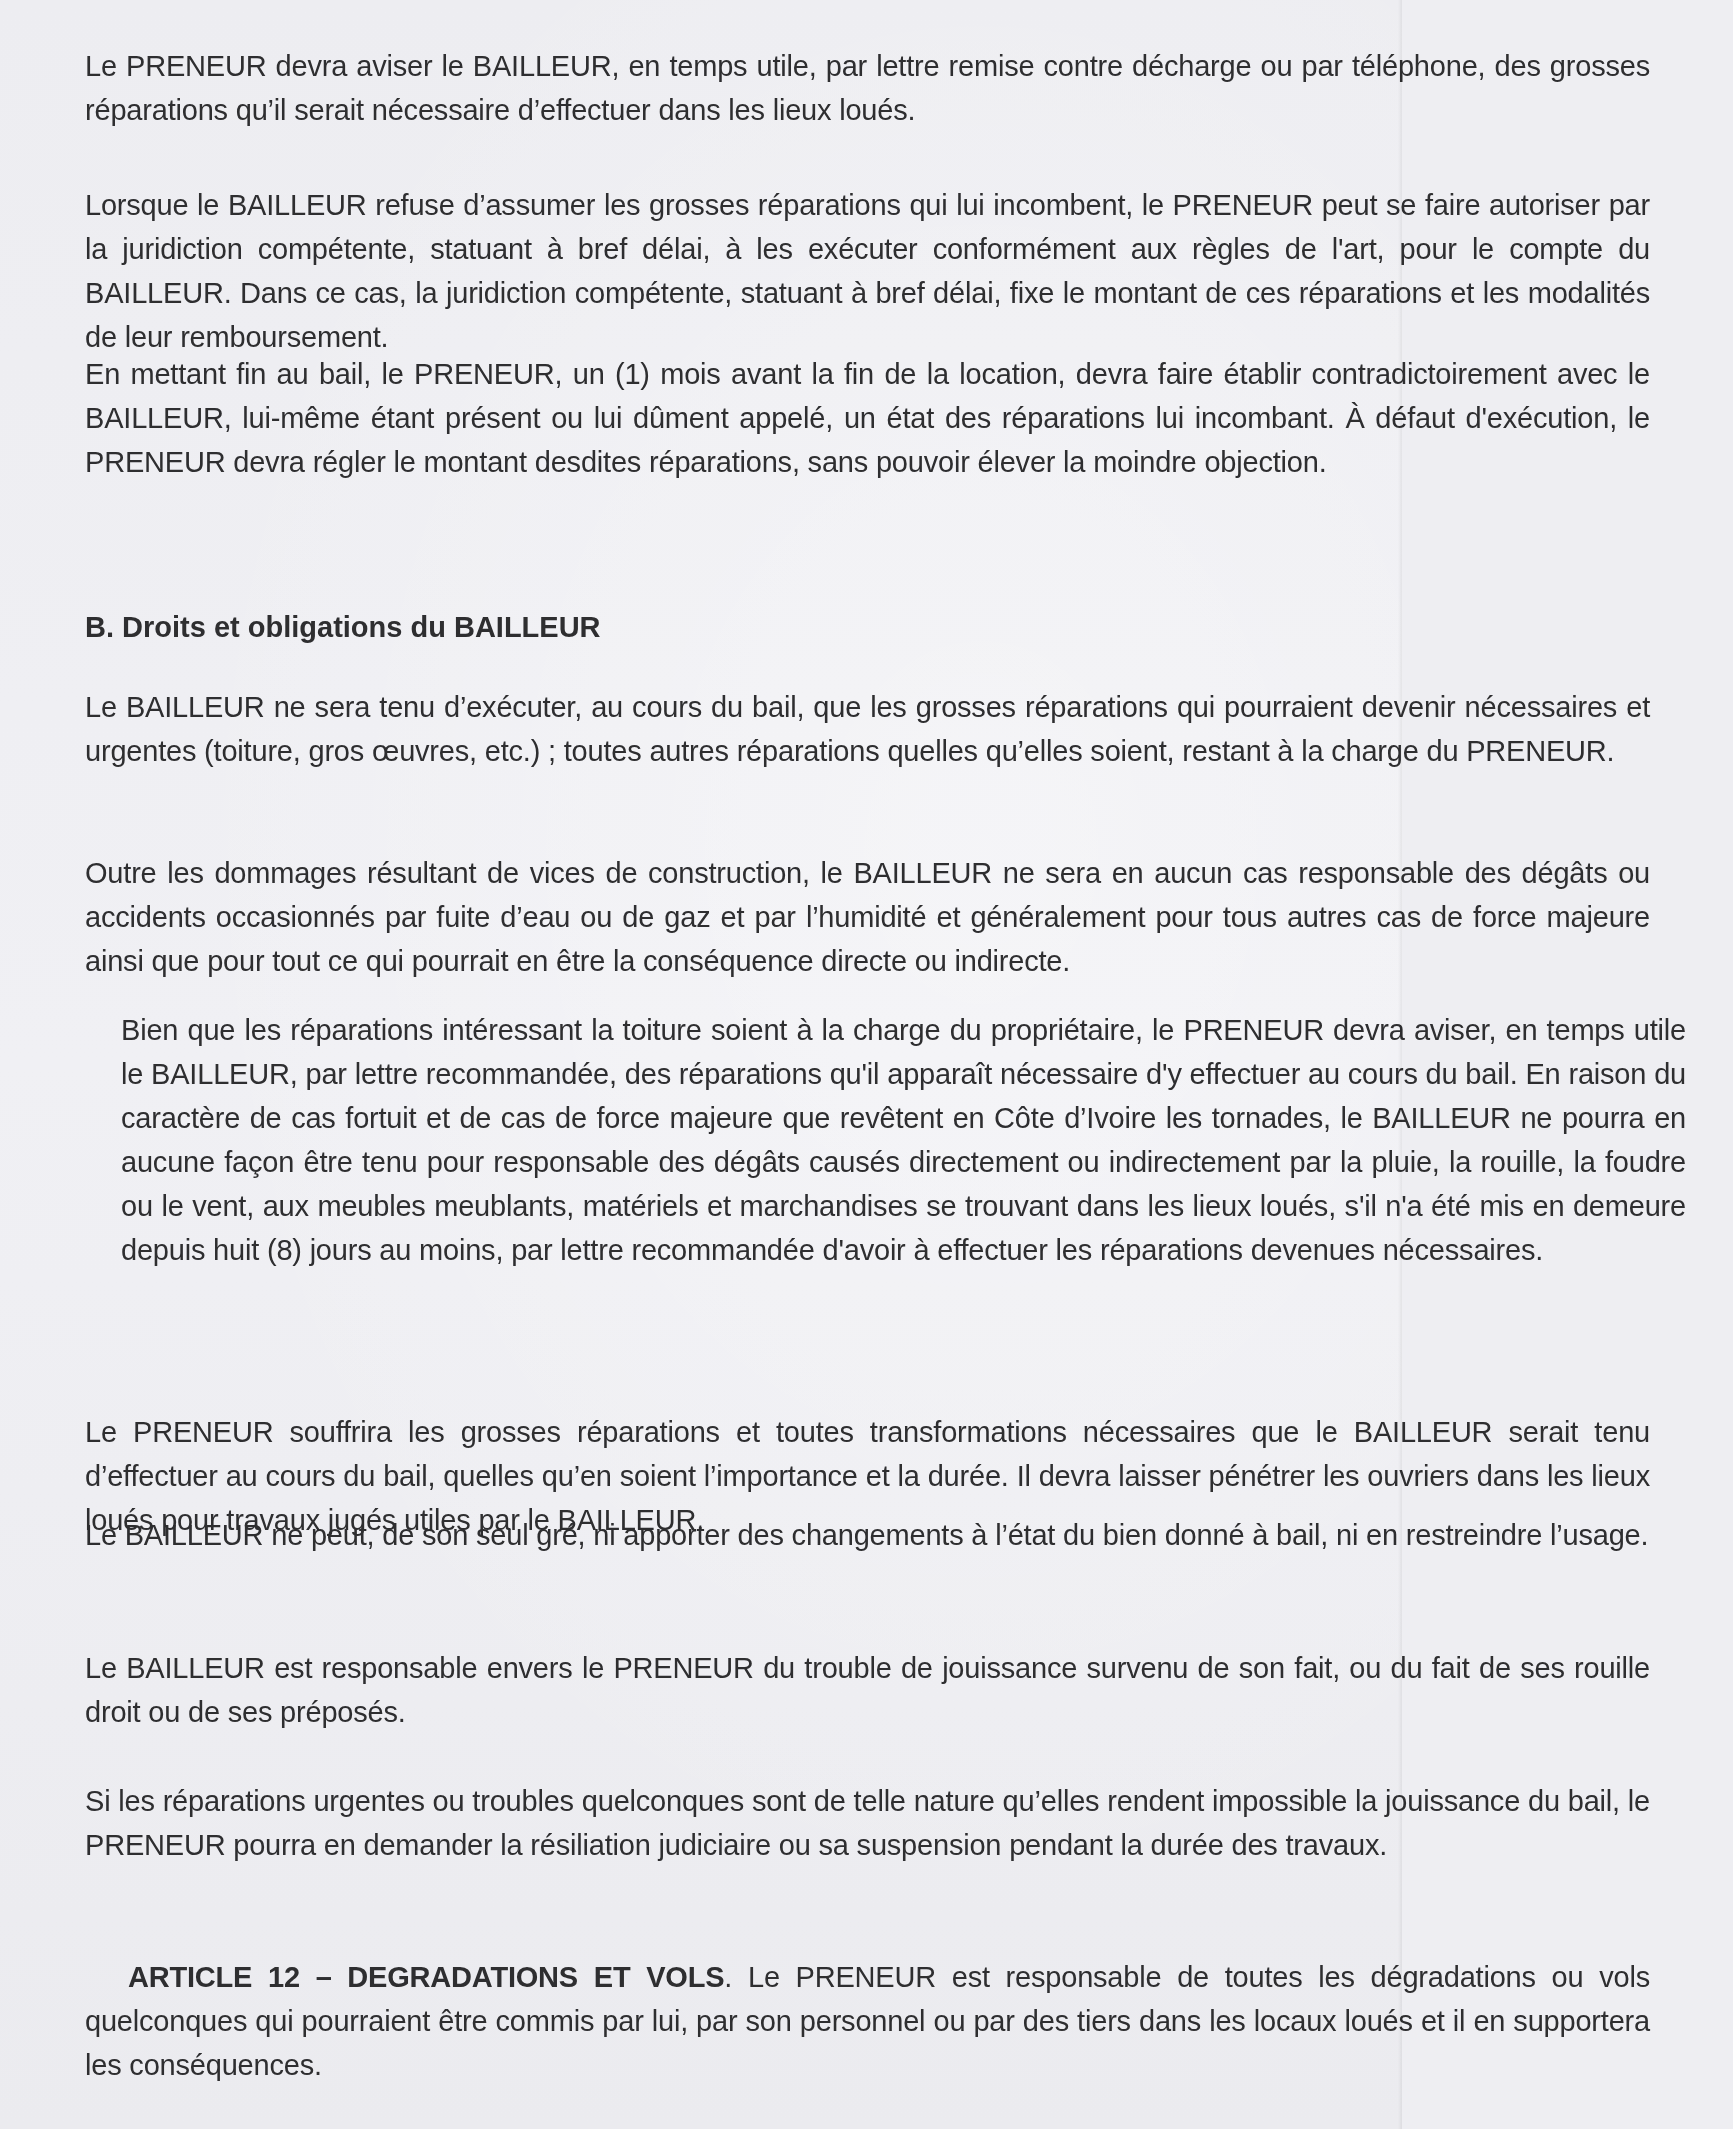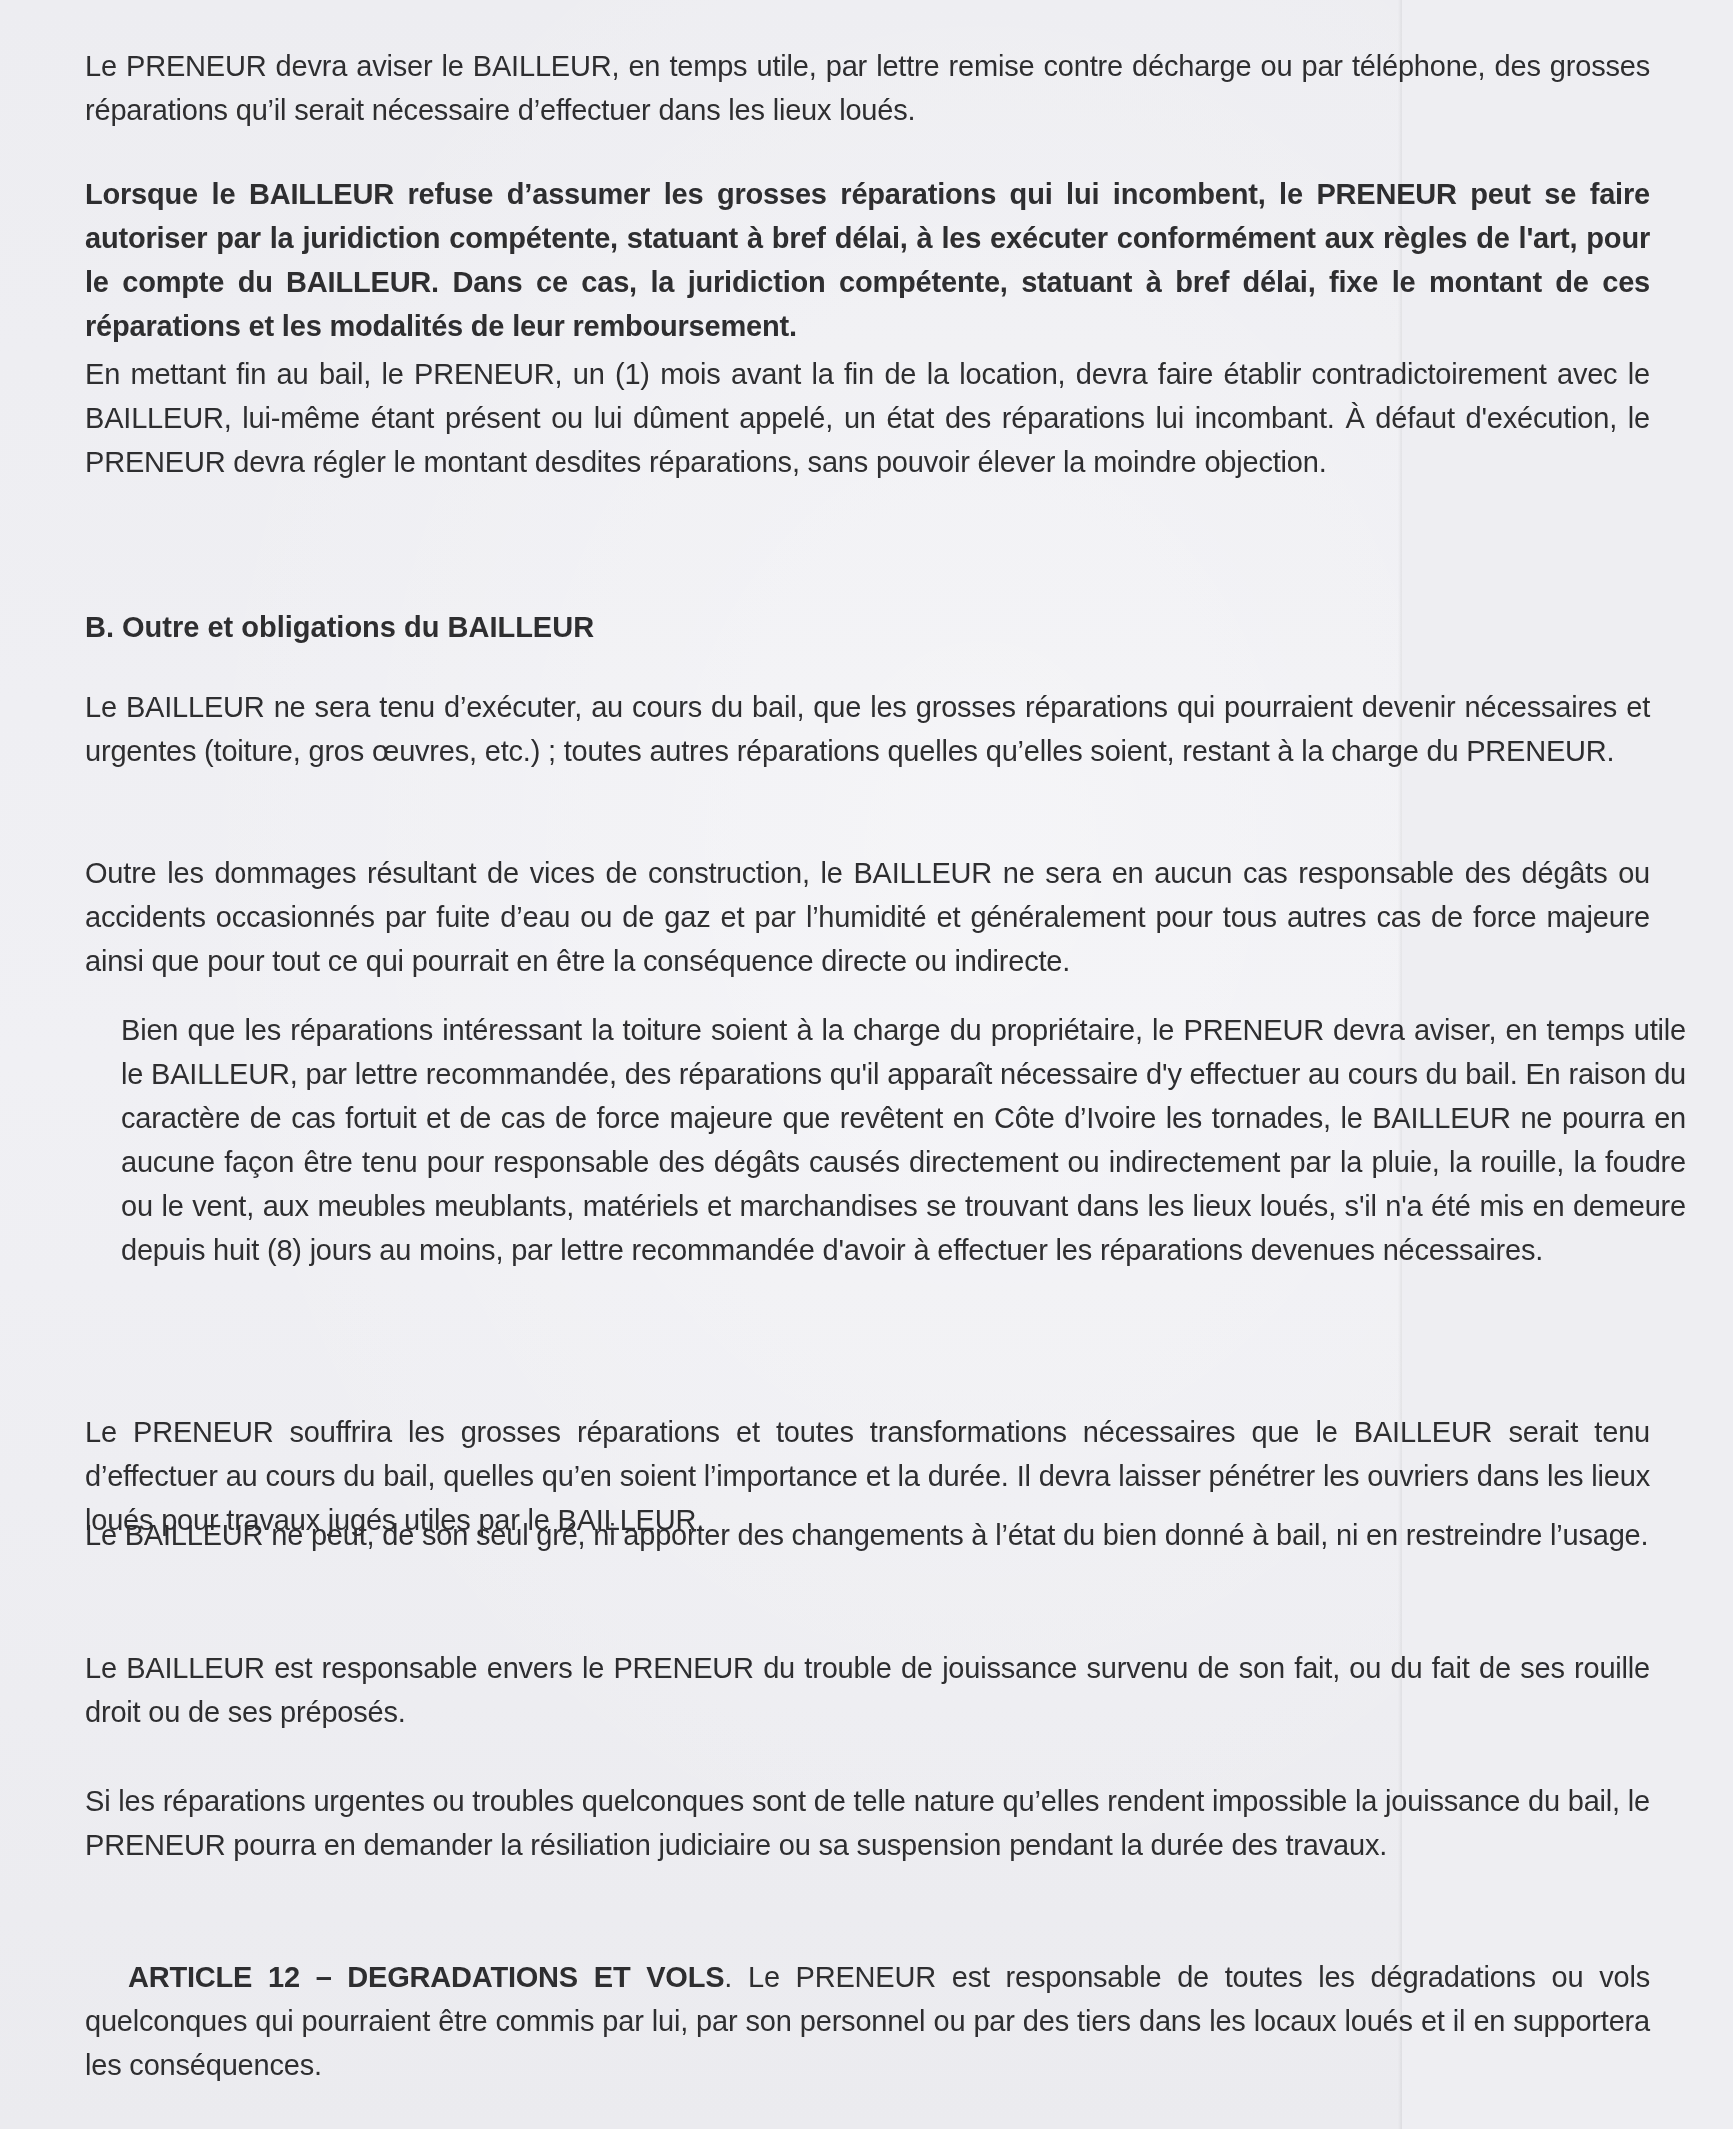--- a/index.html
+++ b/index.html
@@ -42,21 +42,21 @@
       font-weight: bold;
       margin-left: 43px;
     }
     .section-heading {
       font-size: 29px;
       line-height: 44px;
       font-weight: bold;
       margin: 0;
     }
     #p1 { position: absolute; top: 0; }
-    #p2 { position: absolute; top: 128px; font-weight: bold; }
+    #p2 { position: absolute; top: 139px; }
     #p3 { position: absolute; top: 308px; }
     #h1 { position: absolute; top: 561px; }
     #p4 { position: absolute; top: 641px; }
     #p5 { position: absolute; top: 807px; }
     #p6 { position: absolute; top: 964px; margin-left: 36px; }
     #p7 { position: absolute; top: 1366px; }
     #p8 { position: absolute; top: 1469px; }
     #p9 { position: absolute; top: 1602px; }
     #p10 { position: absolute; top: 1735px; }
     #p11 { position: absolute; top: 1911px; }
@@ -75,21 +75,21 @@
 
 <div class="page">
   <div class="content">
 
     <p id="p1" class="para">Le PRENEUR devra aviser le BAILLEUR, en temps utile, par lettre remise contre décharge ou par  téléphone, des grosses réparations qu’il serait nécessaire d’effectuer dans les lieux loués.</p>
 
     <p id="p2" class="para">Lorsque le BAILLEUR refuse d’assumer les grosses réparations qui lui incombent, le PRENEUR peut se faire autoriser par la juridiction compétente, statuant à bref délai, à les exécuter conformément aux règles de l'art, pour le compte du BAILLEUR. Dans ce cas, la juridiction compétente, statuant à bref délai, fixe le montant de ces réparations et les modalités de leur remboursement.</p>
 
     <p id="p3" class="para">En mettant fin au bail, le PRENEUR, un (1) mois avant la fin de la location, devra faire établir contradictoirement avec le BAILLEUR, lui-même étant présent ou lui dûment appelé, un état des réparations lui incombant. À défaut d'exécution, le PRENEUR devra régler le montant desdites réparations, sans  pouvoir élever la moindre objection.</p>
 
-    <h2 id="h1" class="section-heading">B. Outre  et obligations du BAILLEUR</h2>
+    <h2 id="h1" class="section-heading">B. Droits  et obligations du BAILLEUR</h2>
 
     <p id="p4" class="para">Le BAILLEUR ne sera tenu d’exécuter, au cours du bail, que les grosses réparations qui pourraient devenir nécessaires et urgentes (toiture, gros œuvres, etc.) ; toutes autres réparations quelles qu’elles soient, restant à la charge du PRENEUR.</p>
 
     <p id="p5" class="para">Outre les dommages résultant de vices de construction, le BAILLEUR ne sera en aucun cas responsable des dégâts ou accidents occasionnés par fuite d’eau ou de gaz et par l’humidité et généralement pour tous autres cas de force majeure ainsi que pour tout ce qui pourrait en être la conséquence directe ou indirecte.</p>
 
     <p id="p6" class="para">Bien que les réparations intéressant la toiture soient à la charge du propriétaire, le PRENEUR devra aviser, en temps utile le BAILLEUR, par lettre recommandée, des réparations qu'il apparaît nécessaire d'y effectuer au cours du bail. En raison du caractère de cas fortuit et de cas de force majeure que revêtent en Côte d’Ivoire les tornades, le BAILLEUR ne pourra en aucune façon être tenu pour responsable des dégâts causés directement ou indirectement par la pluie, la rouille, la foudre ou le vent, aux meubles meublants, matériels et marchandises se trouvant dans les lieux loués, s'il n'a été mis en demeure depuis huit (8) jours au moins, par lettre recommandée d'avoir à effectuer les réparations devenues nécessaires.</p>
 
     <p id="p7" class="para">Le PRENEUR souffrira les grosses réparations et toutes transformations nécessaires que le BAILLEUR serait tenu d’effectuer au cours du bail, quelles qu’en soient l’importance et la durée. Il devra laisser pénétrer les ouvriers dans les lieux loués pour travaux jugés utiles par le BAILLEUR.</p>
 
     <p id="p8" class="para">Le BAILLEUR ne peut, de son seul gré, ni apporter des changements à l’état du bien donné à bail, ni en restreindre l’usage.</p>

